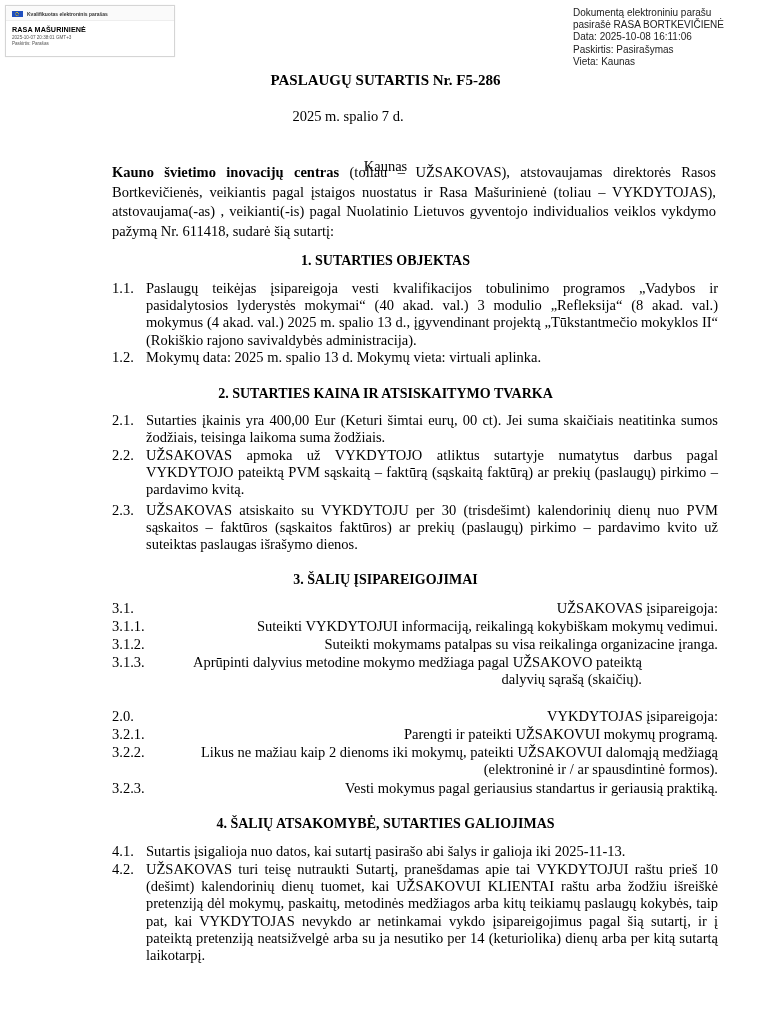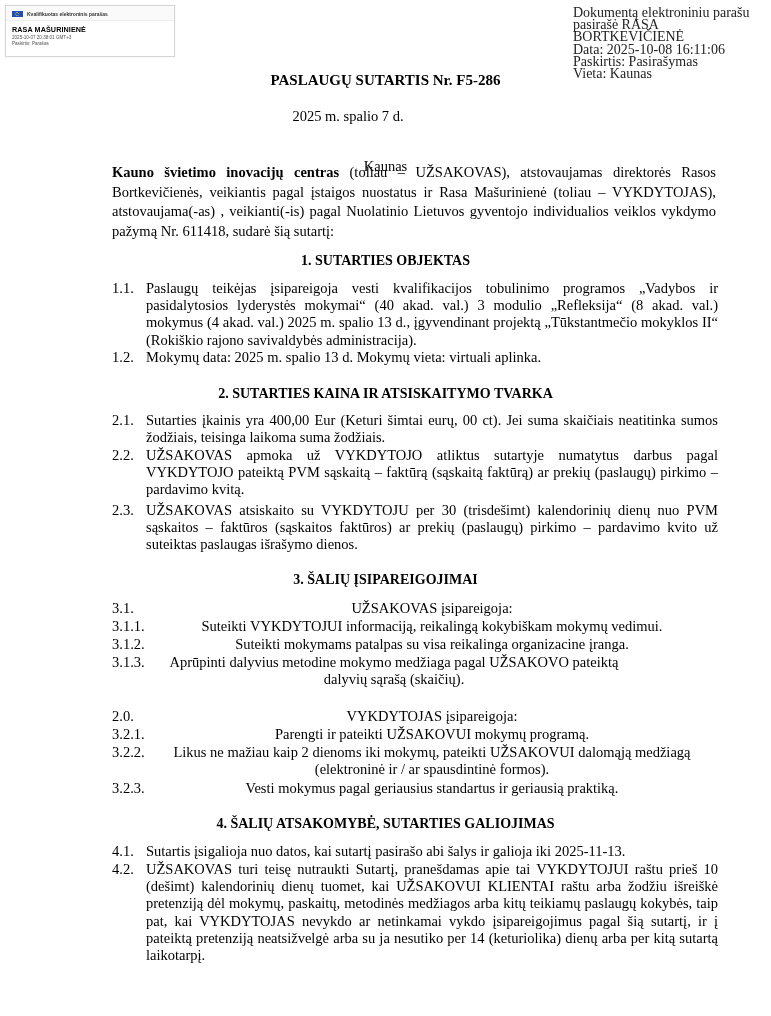--- a/index.html
+++ b/index.html
@@ -15,36 +15,36 @@
   }
   .sig-badge .head { display: flex; align-items: center; height: 12px; padding: 2px 6px 0 6px;
     border-bottom: 1px solid #eeeeee; background: #fafafa; border-radius: 4px 4px 0 0; }
   .eu-flag { width: 11px; height: 6px; background: #1f4fbf; margin-right: 4px; position: relative; }
   .eu-flag::after { content: ""; position: absolute; left: 3px; top: 1px; width: 4px; height: 4px; border: 1px dotted #ffd400; border-radius: 50%; box-sizing: border-box; }
   .sig-badge .head span { font-size: 5px; font-weight: bold; color: #333; }
   .sig-badge .name { font-size: 7.2px; font-weight: bold; padding: 4px 6px 0 6px; letter-spacing: 0.1px; }
   .sig-badge .small { font-size: 4.6px; color: #555; padding: 1px 6px 0 6px; }
 
   
-  .sig-right { position: absolute; left: 573px; top: 7px; font-size: 14px; line-height: 12.2px; color: #222; font-family: Liberation Serif, serif; }
+  .sig-right { position: absolute; left: 573px; top: 7px; font-size: 10px; line-height: 12.2px; color: #222; font-family: Liberation Sans, sans-serif; }
 
   .title { position: absolute; left: 0; width: 771px; top: 72px; text-align: center; font-weight: bold; font-size: 15px; }
   .date-line { position: absolute; left: 0; width: 696px; top: 108px; text-align: center; font-size: 14.5px; }
   .place-line { position: absolute; left: 0; width: 771px; top: 126px; text-align: center; font-size: 14.5px; margin-top: 32px; }
 
   .intro { position: absolute; left: 112px; width: 604px; top: 163px; font-size: 14.5px; line-height: 19.5px; text-align: justify; }
   .intro b { font-weight: bold; }
 
   .section-head { position: absolute; left: 0; width: 771px; text-align: center; font-weight: bold; font-size: 14px; }
 
   .clause { position: absolute; left: 112px; width: 606px; font-size: 14.5px; line-height: 17.2px; }
   .clause .num { position: absolute; left: 0; top: 0; }
   .clause .txt { display: block; text-align: justify; }
   .clause.l1 .txt { padding-left: 34px; }
-  .clause.l3 .txt { padding-left: 34px; text-align: center; }
+  .clause.l3 .txt { padding-left: 34px; text-align: right; }
 </style>
 </head>
 <body class="serif">
 
 <div class="sig-badge sans">
   <div class="head">
     <div class="eu-flag"></div>
     <span>Kvalifikuotas elektroninis parašas</span>
   </div>
   <div class="name">RASA MAŠURINIENĖ</div>

